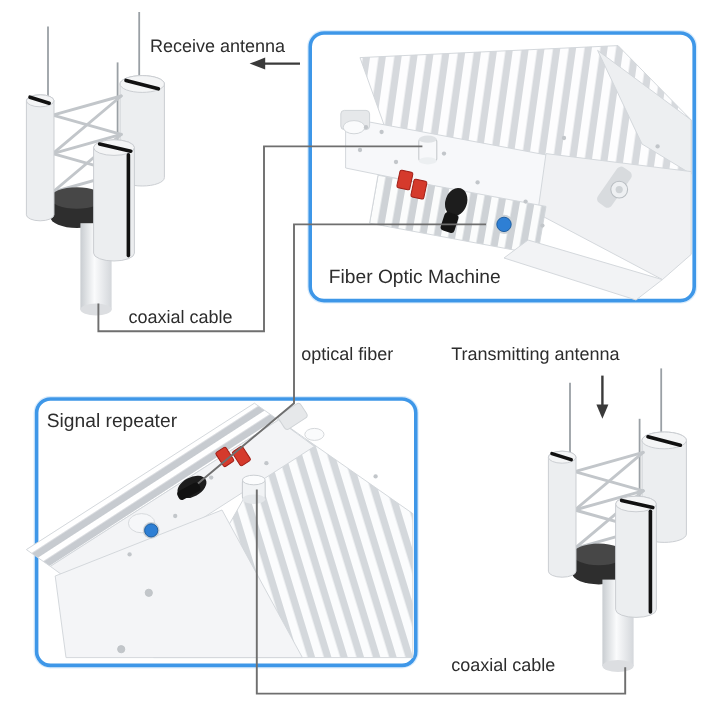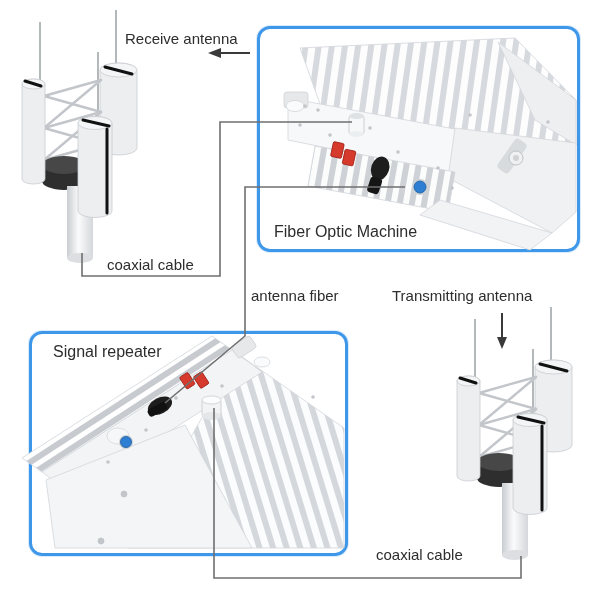--- a/index.html
+++ b/index.html
@@ -37,27 +37,27 @@
 </head>
 <body>
 
 <div id="canvas" style="--c-background: #ffffff; --c-accent: #3e97e8; --c-line: #6f6f6f; --c-arrow: #3a3a3a; --c-text: #2d2d2d; --c-connector-red: #d53a2c; --c-connector-blue: #2e7fd4; --c-device-body: #f2f3f5; --c-fin-shade: #d6d9dd; --c-drum-dark: #2e2e2e;">
 
   <div class="bluebox" style="left:257px;top:26px;width:317px;height:220px;">
     <div class="box-lbl" style="left:14px;bottom:8px;margin-top:28px;">Fiber Optic Machine</div>
   </div>
 
   <div class="bluebox" style="left:29px;top:331px;width:313px;height:219px;">
-    <div class="box-lbl" style="left:21px;top:9px;">Signal repeater</div>
+    <div class="box-lbl" style="left:7px;top:9px;">Signal repeater</div>
   </div>
 
   <div class="lbl" style="left:125px;top:30px;">Receive antenna</div>
   <div class="lbl" style="left:107px;top:256px;">coaxial cable</div>
-  <div class="lbl" style="left:251px;top:287px;">antenna fiber</div>
-  <div class="lbl" style="left:392px;top:287px;">Transmitting antenna</div>
+  <div class="lbl" style="left:251px;top:287px;">optical fiber</div>
+  <div class="lbl" style="left:376px;top:287px;">Transmitting antenna</div>
   <div class="lbl" style="left:376px;top:546px;">coaxial cable</div>
 
   <svg class="art" width="600" height="600" viewBox="0 0 600 600">
     <defs>
       <linearGradient id="poleGrad" x1="0" y1="0" x2="1" y2="0">
         <stop offset="0" stop-color="#c9cdd1"></stop>
           <stop offset="0.45" stop-color="#fafbfc"></stop>
         <stop offset="1" stop-color="#d4d7db"></stop>
       </linearGradient>
       <pattern id="pfinsTop" width="13" height="13" patternUnits="userSpaceOnUse" patternTransform="rotate(8)">

